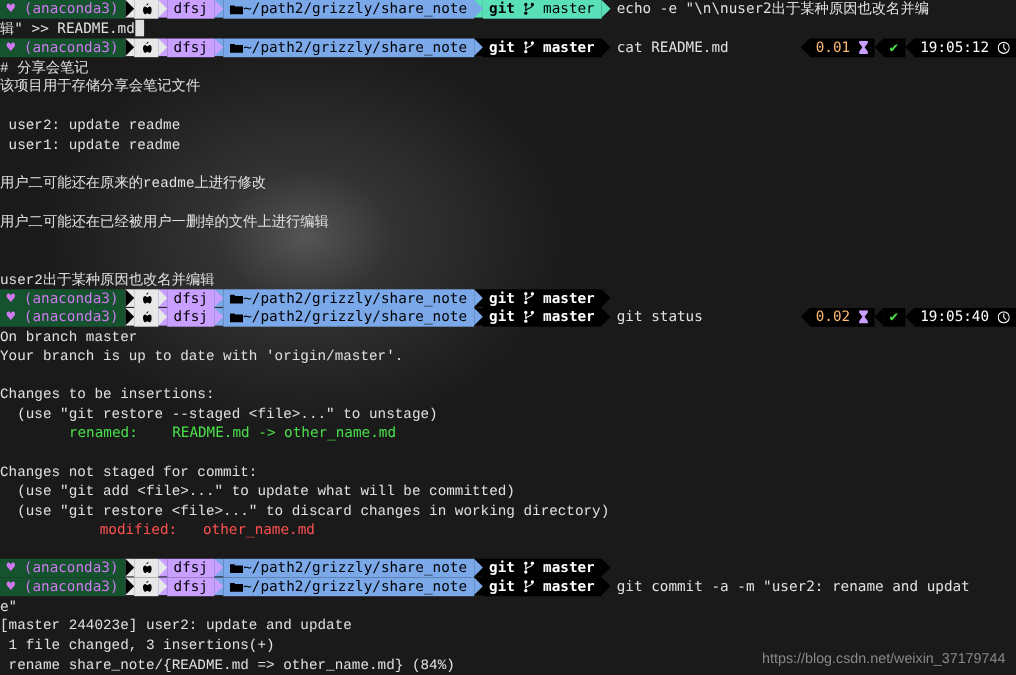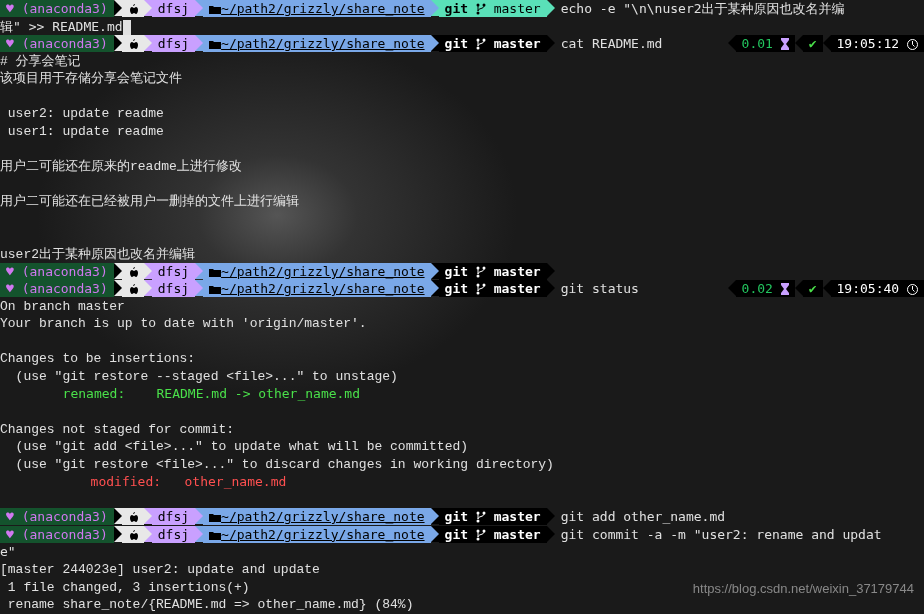--- a/index.html
+++ b/index.html
@@ -15,21 +15,21 @@
   line-height: 1.35;
   position: relative;
 }
 .line { white-space: pre; }
 
 
 .seg { display: inline-block; padding: 0 6px; height: 17px; line-height: 17px; vertical-align: top; }
 .seg-black { background: #14532d; color: #d078f0; }
 .seg-white { background: #e8e8e8; color: #000; }
 .seg-purple { background: #c9a0ff; color: #000; }
-.seg-blue { background: #7aa8e8; color: #000; text-decoration: underline; }
+.seg-blue { background: #7aa8e8; color: #000; }
 .seg-teal { background: #5ae0b8; color: #000; }
 .seg-dark { background: #000; color: #fff; font-weight: bold; }
 .seg-status { background: #000; color: #fff; }
 
 .tri-r {
   display: inline-block;
   width: 0; height: 0;
   border-top: 8.5px solid transparent;
   border-bottom: 8.5px solid transparent;
   vertical-align: top;
@@ -40,28 +40,28 @@
   border-top: 8.5px solid transparent;
   border-bottom: 8.5px solid transparent;
   vertical-align: top;
 }
 
 .cmd { color: #e0e0e0; padding-left: 6px; }
 .out { color: #e0e0e0; font-family: Liberation Mono, monospace; }
 .green { color: #4ae04a; }
 .red { color: #ff5050; margin-left: 28px; }
 .check { color: #4ae04a; }
-.gold-num { color: #22c55e; }
+.gold-num { color: #fdba74; }
 
 .prompt-row { display: flex; align-items: flex-start; flex-wrap: nowrap; white-space: nowrap; }
 .prompt-row > * { flex-shrink: 0; }
 
 .watermark {
   position: absolute;
-  bottom: 16px;
+  bottom: 6px;
   right: 10px;
   color: #888;
   font-family: Arial, sans-serif;
   font-size: 13px;
 }
 
 svg.branch-ic { vertical-align: -2px; }
 svg.apple-ic { vertical-align: -2px; }
 svg.folder-ic { vertical-align: -2px; }
 svg.hourglass-ic { vertical-align: -2px; }
@@ -228,21 +228,20 @@
         <path fill="#000" d="M0 1h4l1 1h7v7H0z"></path>
       </svg><span>~/path2/grizzly/share_note</span></span>
     <span class="tri-r" style="border-left:8px solid #7aa8e8;background:#000"></span>
   <span class="seg seg-dark"><span>git</span> <svg class="branch-ic" width="10" height="12" viewBox="0 0 10 12">
         <circle cx="2" cy="2" r="1.5" fill="#fff"></circle>
         <circle cx="8" cy="2" r="1.5" fill="#fff"></circle>
         <circle cx="2" cy="10" r="1.5" fill="#fff"></circle>
         <path d="M2 3v5M8 3c0 3-6 2-6 5" stroke="#fff" fill="none"></path>
       </svg> <span>master</span></span>
     <span class="tri-r" style="border-left:8px solid #000"></span>
-  <span class="cmd">git add other_name.md</span>
 </div>
 
 <div class="prompt-row">
   <span class="seg seg-black"><span>♥</span> <span>(anaconda3)</span></span>
     <span class="tri-r" style="border-left:8px solid #000;background:#e8e8e8"></span>
   <span class="seg seg-white"><svg class="apple-ic" width="10" height="12" viewBox="0 0 10 12">
         <path fill="#000" d="M7 1c0 1-1 2-2 2 0-1 1-2 2-2zM8 4c1 0 2 1 2 3s-1 4-2 4c-1 0-1-1-2-1s-1 1-2 1-2-2-2-4 1-3 2-3c1 0 1 1 2 1s1-1 2-1z"></path>
       </svg></span>
     <span class="tri-r" style="border-left:8px solid #e8e8e8;background:#c9a0ff"></span>
   <span class="seg seg-purple">dfsj</span>

